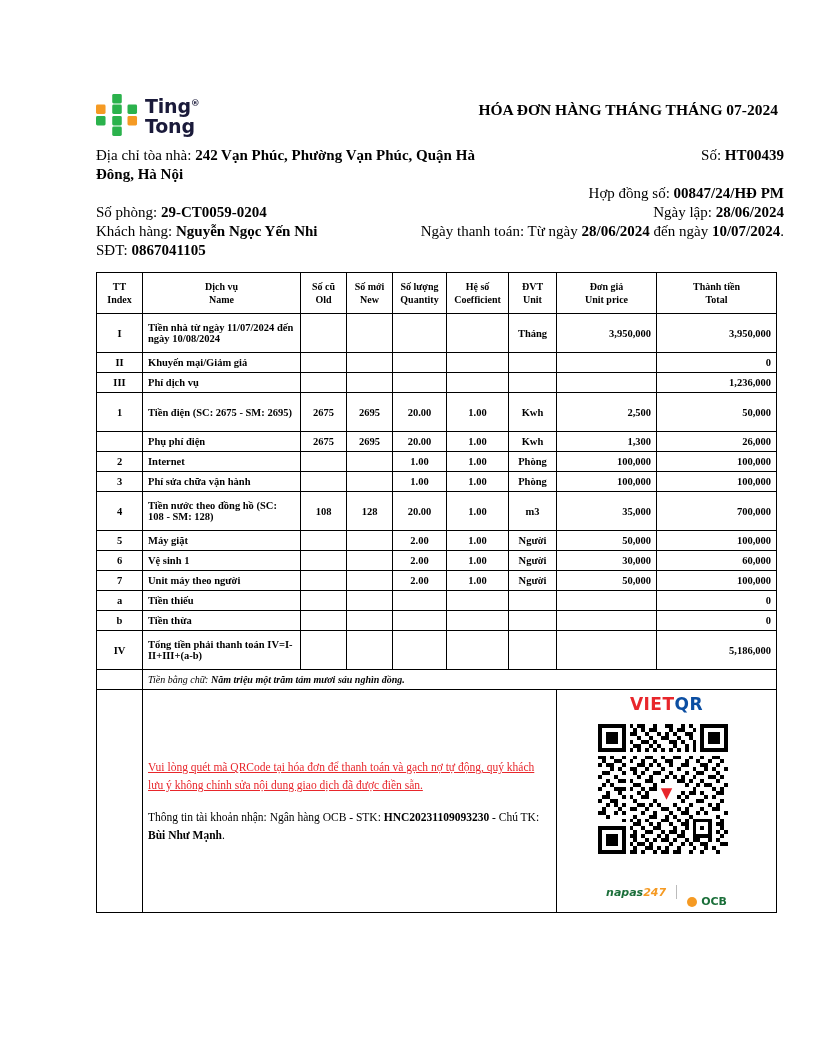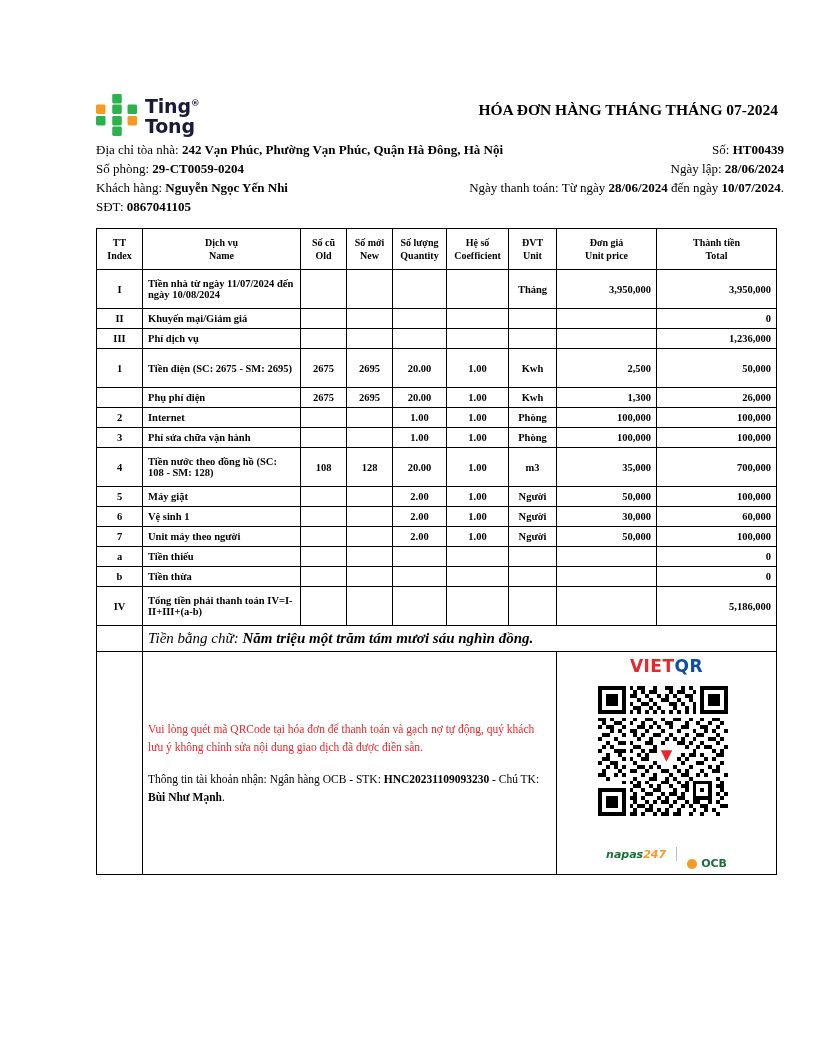--- a/index.html
+++ b/index.html
@@ -55,22 +55,22 @@
     font-size: 15.5px;
     line-height: 19px;
     text-align: right;
     width: 320px;
     margin-right: 8px;
     margin-top: 10px;
   }
 
   
   .meta {
-    margin-top: 4px;
-    font-size: 13px;
+    margin-top: 10px;
+    font-size: 15px;
     line-height: 19px;
     position: relative;
   }
   .meta-row {
     display: flex;
     justify-content: space-between;
     align-items: flex-start;
   }
   .meta-left { max-width: 420px; }
   .meta-right { text-align: right; padding-right: 2px; }
@@ -97,35 +97,35 @@
     padding: 7px 3px;
   }
   td.idx { text-align: center; font-weight: bold; width: 46px; }
   td.name { font-weight: bold; padding-left: 8px; }
   td.num  { text-align: center; font-weight: bold; }
   td.money{ text-align: right; font-weight: bold; padding-right: 7px; }
   td.unit { text-align: center; font-weight: bold; }
   .rowtall td { height: 30px; }
 
   .words-cell {
-    font-size: 15px;
+    font-size: 10px;
     padding: 6px 8px 6px 10px;
     border-radius: 9px;
   }
   .words-label { font-style: italic; }
   .words-value { font-style: italic; font-weight: bold; }
 
   
   .note-cell {
     padding: 14px 16px 14px 16px;
     font-size: 11.5px;
     line-height: 18px;
     vertical-align: top;
   }
-  .note-red { color: #e8262b; margin: 0 0 14px 0; }
+  .note-red { color: #e8262b; margin: 0 0 14px 0; text-decoration: underline; }
   .note-black { color: #000; margin: 0; }
   .qr-cell {
     text-align: center;
     padding: 10px 6px 8px 6px;
     vertical-align: top;
   }
   .vietqr {
     font-family: "DejaVu Sans", sans-serif;
     font-weight: bold;
     font-size: 17px;
@@ -211,20 +211,27 @@
 
   <div class="meta">
     <div class="meta-row">
       <div class="meta-left">
         <span>Địa chỉ tòa nhà:</span>
         <span class="b">242 Vạn Phúc, Phường Vạn Phúc, Quận Hà Đông, Hà Nội</span>
       </div>
       <div class="meta-right">
         <span>Số:</span>
         <span class="b">HT00439</span>
+      </div>
+    </div>
+    <div class="meta-row">
+      <div class="meta-left">&nbsp;</div>
+      <div class="meta-right">
+        <span>Hợp đồng số:</span>
+        <span class="b">00847/24/HĐ PM</span>
       </div>
     </div>
     <div class="meta-row">
       <div class="meta-left">
         <span>Số phòng:</span>
         <span class="b">29-CT0059-0204</span>
       </div>
       <div class="meta-right">
         <span>Ngày lập:</span>
         <span class="b">28/06/2024</span>

